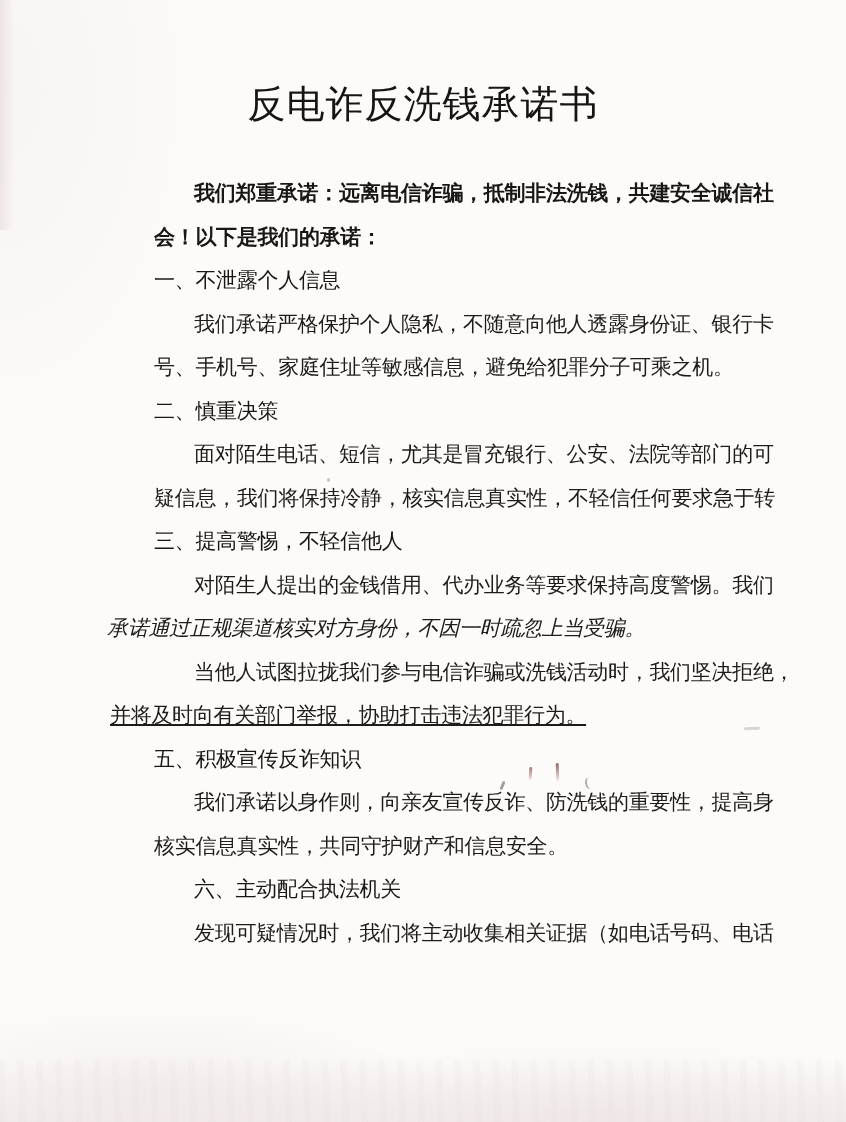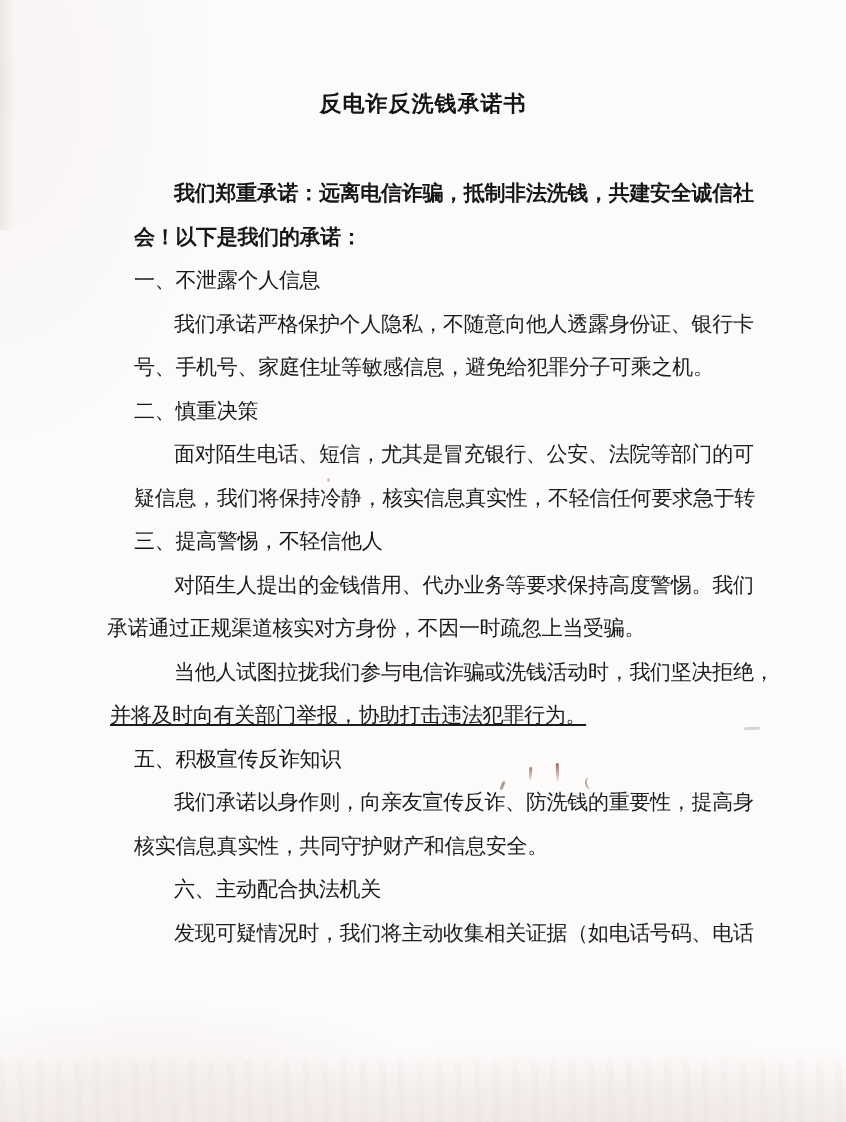--- a/index.html
+++ b/index.html
@@ -39,43 +39,44 @@
       linear-gradient(to top, rgba(234,225,223,0.55), rgba(234,225,223,0));
     pointer-events: none;
   }
   .title {
     position: absolute;
     top: 86px;
     left: 0;
     width: 100%;
     margin: 0;
     text-align: center;
-    font-size: 22px;
+    font-size: 38px;
     line-height: 36px;
-    font-weight: bold;
+    font-weight: normal;
     letter-spacing: 1px;
     color: #171513;
   }
   .content {
     position: absolute;
     top: 172px;
     left: 134px;
     width: 660px;
   }
   .line {
     height: 43.5px;
     line-height: 43.5px;
     font-size: 21px;
     letter-spacing: -0.3px;
     white-space: nowrap;
+    margin-left: 20px;
   }
   .indent { padding-left: 40px; }
   .bold   { font-weight: bold; color: #191716; }
   .heading{ font-weight: normal; color: #191716; }
-  .out26  { margin-left: -27px; }
+  .out26  { margin-left: -27px; font-style: italic; }
   .out23  { margin-left: -24px; text-decoration: underline; }
 
   
   .artifact { position: absolute; pointer-events: none; }
   .drip1 { left: 529px; top: 767px; width: 3px; height: 13px;
            background: linear-gradient(rgba(128,44,36,0.65), rgba(128,44,36,0.1));
            transform: rotate(3deg); border-radius: 2px; }
   .drip2 { left: 556px; top: 763px; width: 3px; height: 18px;
            background: linear-gradient(rgba(105,35,30,0.7), rgba(105,35,30,0.08));
            transform: rotate(-2deg); border-radius: 2px; }

